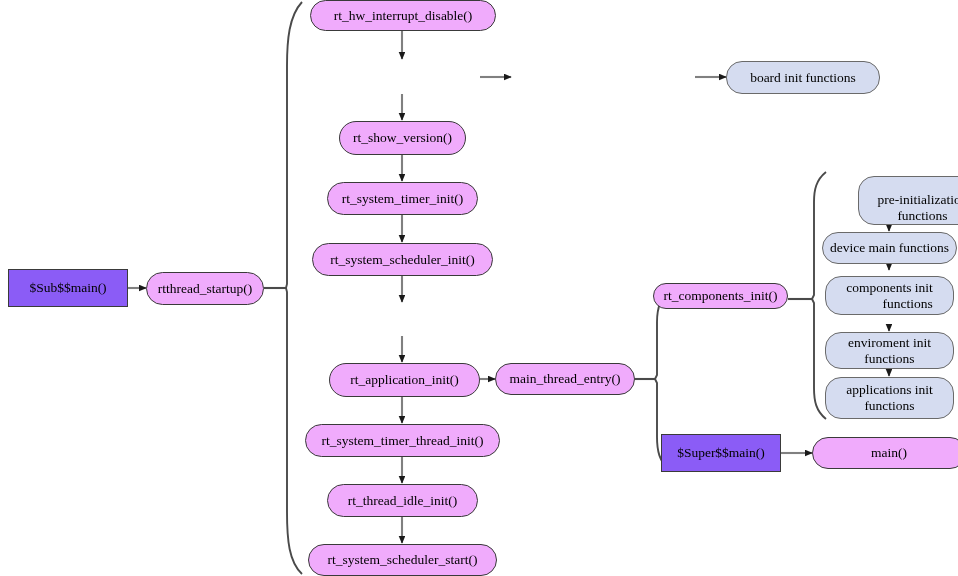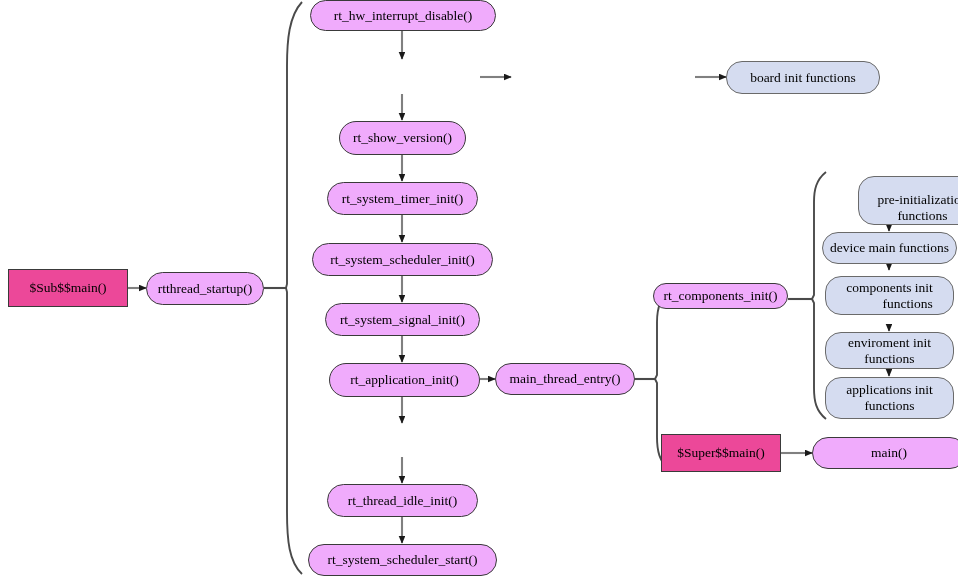--- a/index.html
+++ b/index.html
@@ -36,21 +36,21 @@
     padding:0 4px;
     white-space:pre-line;
   }
   .node.rounded{ border-radius:18px; }
   .node.blue{
     background:#d5dcf0;
     border:1px solid #6a6a6a;
     border-radius:16px;
   }
   .node.cream{
-    background:#ec4899;
+    background:#8b5cf6;
     border:1px solid #3a3a3a;
     border-radius:0px;
   }
   .node.two-line{ line-height:1.18; }
 </style>
 </head>
 <body>
 
 <div id="canvas">
 
@@ -129,28 +129,28 @@
   </div>
 
   <div class="node rounded" style="left:339px; top:121px; width:127px; height:34px;">
     <span>rt_show_version()</span>
   </div>
 
   <div class="node rounded" style="left:312px; top:243px; width:181px; height:33px;">
     <span>rt_system_scheduler_init()</span>
   </div>
 
-  <div class="node rounded" style="left:325px; top:303px; width:155px; height:33px;">
-    <span>rt_system_signal_init()</span>
-  </div>
 
   <div class="node rounded" style="left:329px; top:363px; width:151px; height:34px;">
     <span>rt_application_init()</span>
   </div>
 
+  <div class="node rounded" style="left:305px; top:424px; width:195px; height:33px;">
+    <span>rt_system_timer_thread_init()</span>
+  </div>
 
   <div class="node rounded" style="left:327px; top:484px; width:151px; height:33px;">
     <span>rt_thread_idle_init()</span>
   </div>
 
   <div class="node rounded" style="left:308px; top:544px; width:189px; height:32px;">
     <span>rt_system_scheduler_start()</span>
   </div>
 
 

